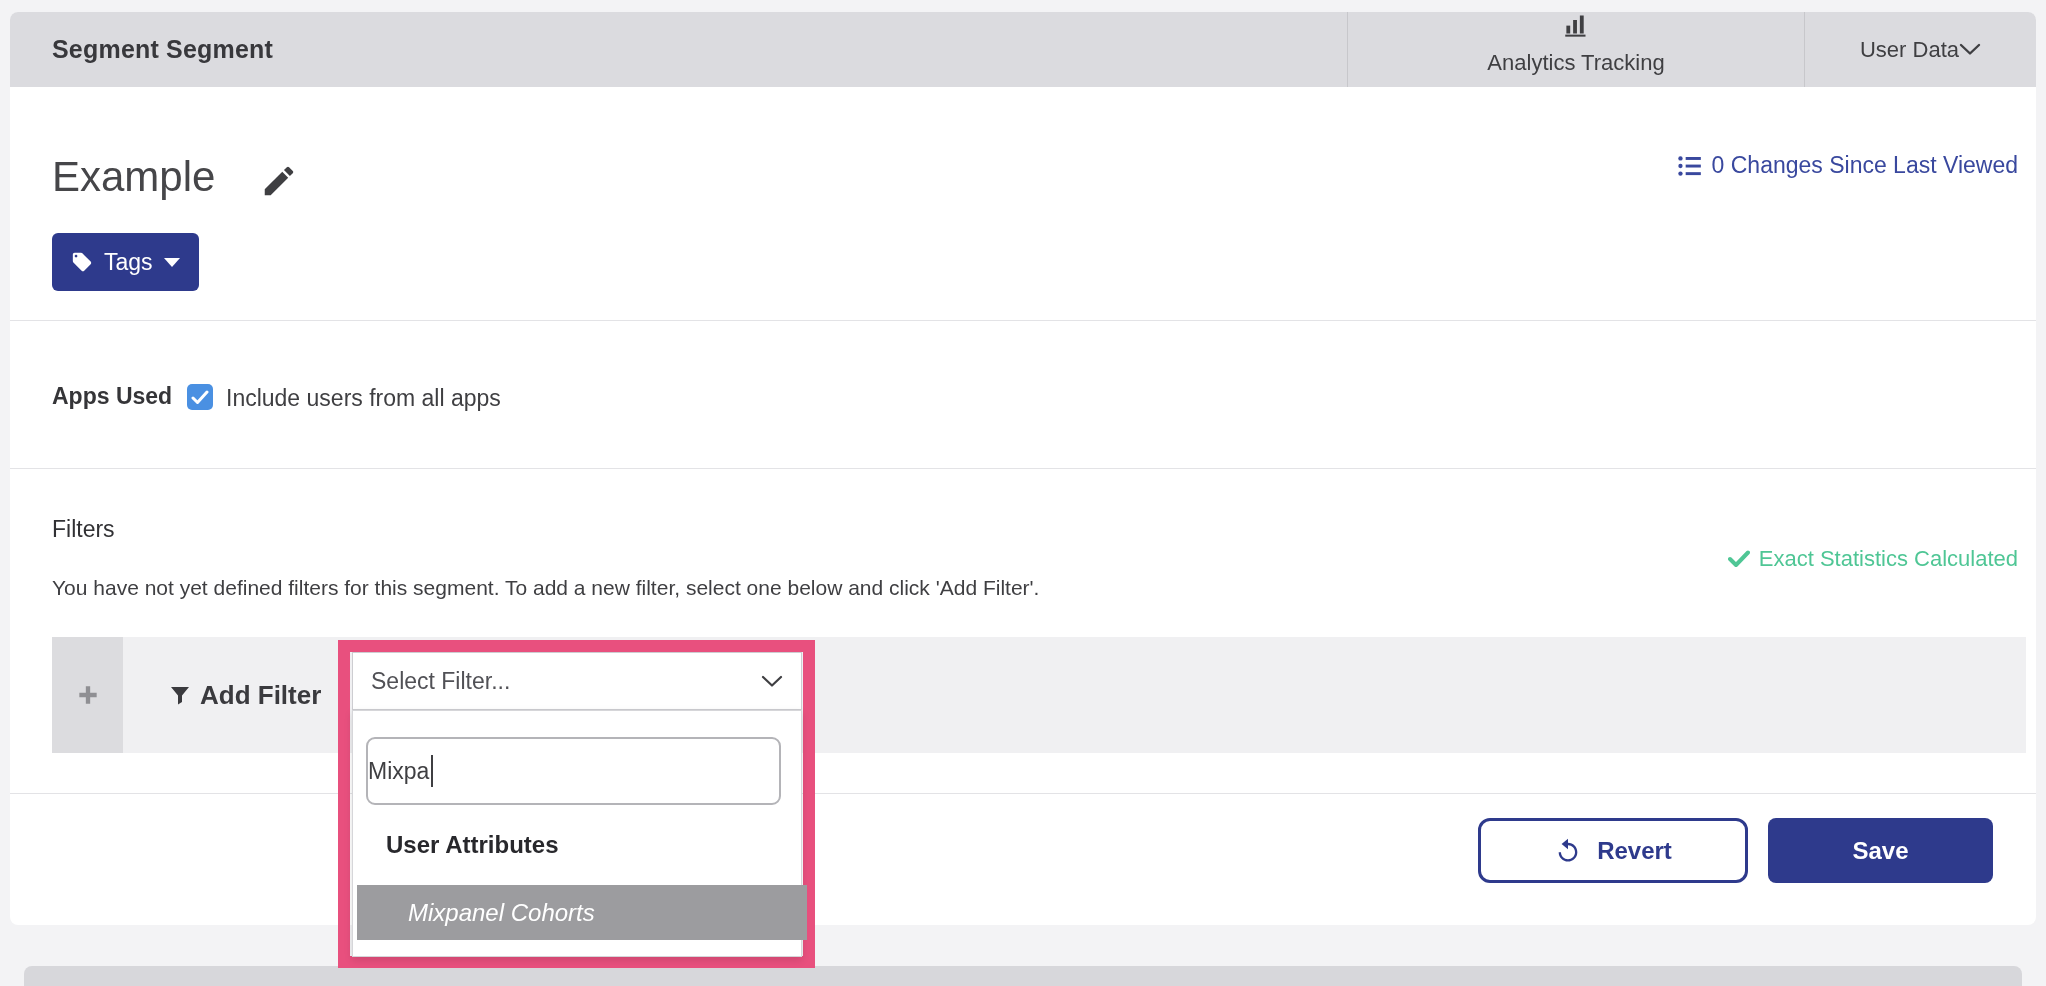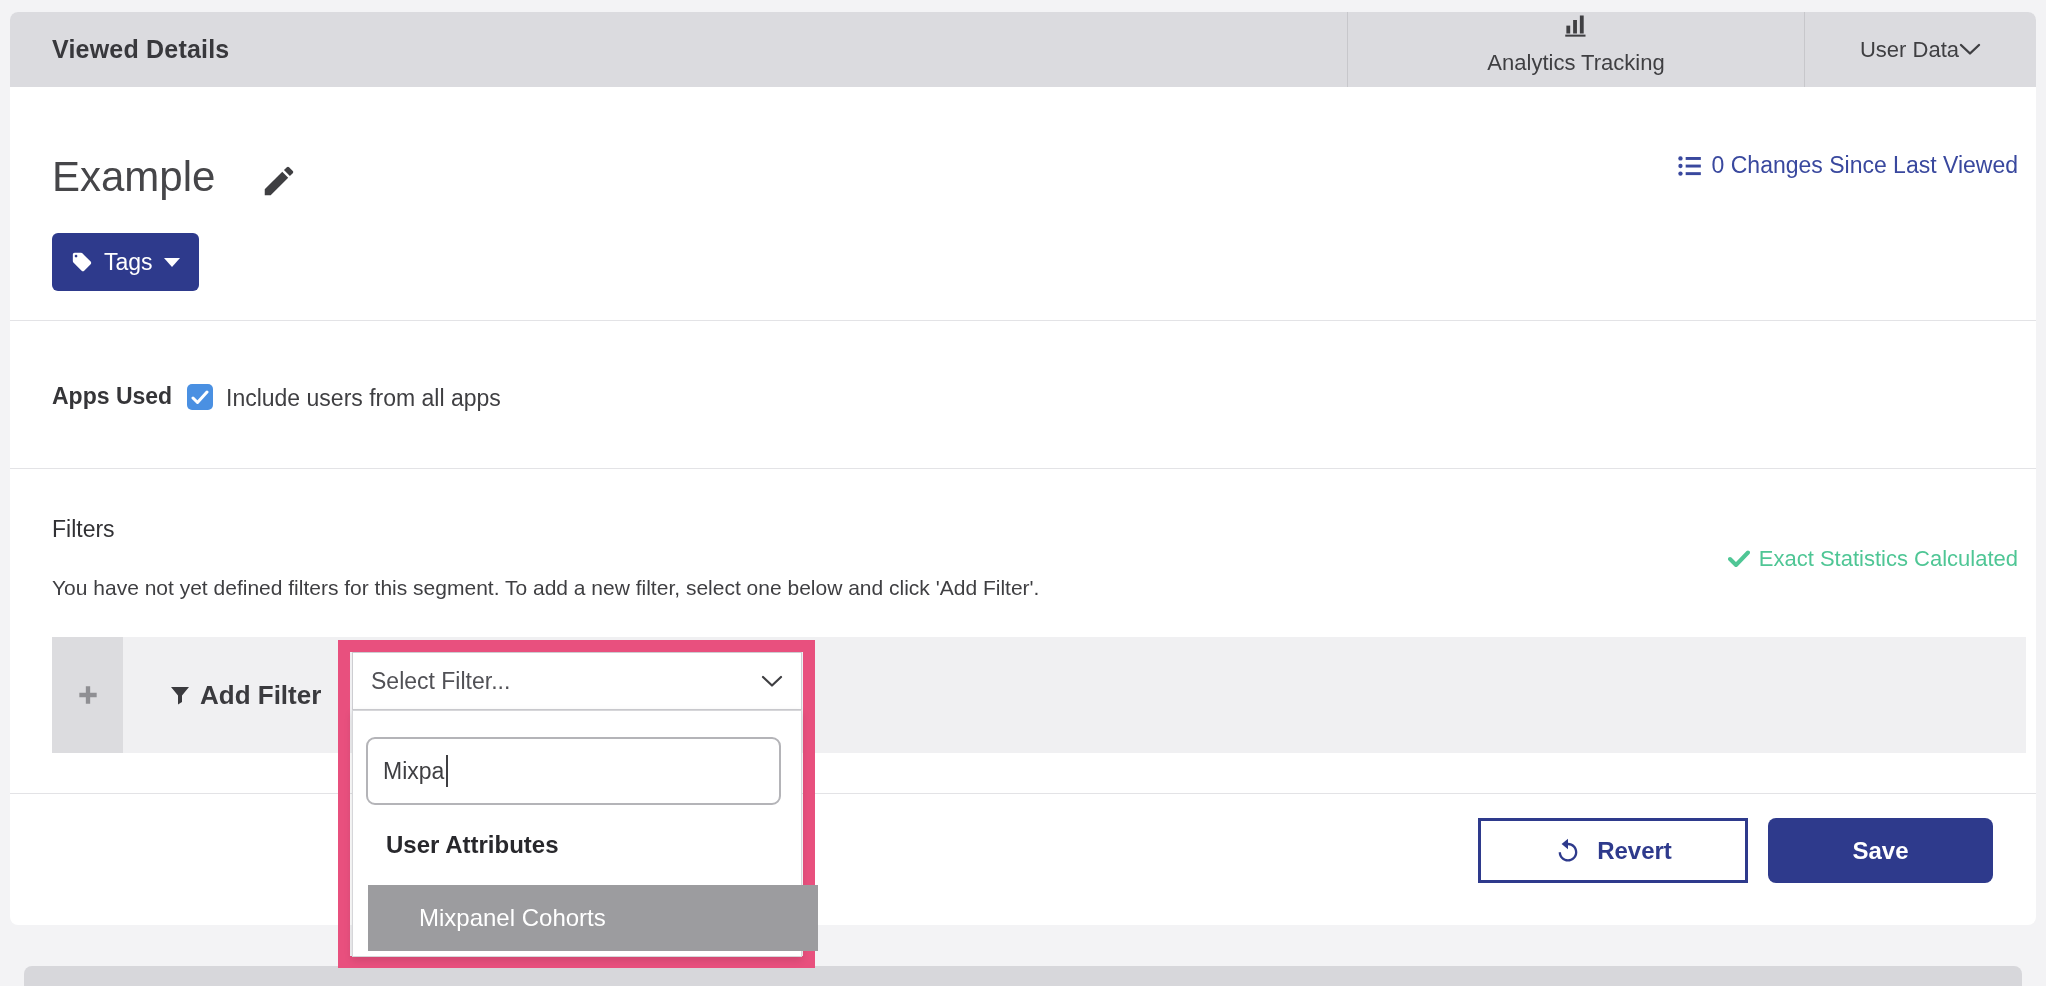--- a/index.html
+++ b/index.html
@@ -52,55 +52,55 @@
     font-size:22px;color:#4fc695;margin-top:24px;}
   .filters-desc{left:52px;top:576px;font-size:21px;color:#3f3f42;}
 
   .add-row{left:52px;top:637px;width:1974px;height:116px;background:#f0f0f2;}
   .plus-box{left:0;top:0;width:71px;height:116px;background:#dcdcdf;
     display:flex;align-items:center;justify-content:center;cursor:pointer;position:absolute;}
   .add-filter-label{position:absolute;left:116px;top:0;height:116px;display:flex;align-items:center;gap:8px;
     font-size:26px;font-weight:700;color:#3a3a3e;}
 
   
-  .revert-btn{left:1478px;top:818px;width:270px;height:65px;background:#ffffff;border:3px solid #2e3a8c;border-radius:0;
+  .revert-btn{left:1478px;top:818px;width:270px;height:65px;background:#ffffff;border:3px solid #2e3a8c;border-radius:12px;
     box-sizing:border-box;display:flex;align-items:center;justify-content:center;gap:15px;cursor:pointer;}
   .revert-btn .lbl{font-size:24px;font-weight:600;color:#2e3a8c;}
   .save-btn{left:1768px;top:818px;width:225px;height:65px;background:#2e3a8c;border-radius:8px;
     display:flex;align-items:center;justify-content:center;cursor:pointer;}
   .save-btn .lbl{font-size:24px;font-weight:600;color:#ffffff;}
 
   
   .annotation{left:338px;top:640px;width:477px;height:328px;border:12px solid #e8507e;box-sizing:border-box;z-index:8;pointer-events:none;}
   .select-box{left:352px;top:652px;width:450px;height:58px;background:#ffffff;border:1px solid #cdcdd1;box-sizing:border-box;
     display:flex;align-items:center;z-index:9;cursor:pointer;}
   .select-box .lbl{margin-left:18px;font-size:23px;color:#515156;flex:1;}
   .select-box .chev{margin-right:18px;}
   .dropdown-panel{left:352px;top:710px;width:450px;height:247px;background:#ffffff;border:1px solid #d6d6d9;box-sizing:border-box;
     box-shadow:0 3px 8px rgba(0,0,0,.12);z-index:9;}
   .search-box{position:absolute;left:13px;top:26px;width:415px;height:68px;border:2px solid #b4b4b8;border-radius:9px;
     box-sizing:border-box;background:#ffffff;display:flex;align-items:center;cursor:text;}
-  .search-box .val{margin-left:15px;font-size:23px;color:#3f3f42;}
+  .search-box .val{font-size:23px;color:#3f3f42;}
   .caret{width:2px;height:32px;background:#3f3f42;margin-left:2px;}
   .group-header{position:absolute;left:33px;top:120px;font-size:24px;font-weight:700;color:#28282c;}
-  .option-row{position:absolute;left:15px;top:174px;width:450px;height:66px;background:#9c9c9f;
-    display:flex;align-items:center;cursor:pointer;}
+  .option-row{position:absolute;left:4px;top:174px;width:450px;height:55px;background:#9c9c9f;
+    display:flex;align-items:center;cursor:pointer;font-style:italic;}
   .option-row .lbl{margin-left:51px;font-size:24px;color:#ffffff;}
 
   .bottom-bar{left:24px;top:966px;width:1998px;height:20px;background:#d7d7db;border-radius:8px 8px 0 0;}
 
   svg{display:block;}
 </style>
 </head>
 <body>
 
 <div class="abs card"></div>
 
 <div class="abs card-header">
-  <div class="abs hdr-title">Viewed Details</div>
+  <div class="abs hdr-title">Segment Segment</div>
   <div class="abs hdr-div" style="left:1337px;"></div>
   <div class="abs hdr-analytics">
     <span>
       <svg width="27" height="27" viewBox="0 0 24 24">
           <g fill="#3f3f42">
             <rect x="3" y="13" width="3.4" height="7"></rect>
             <rect x="9" y="8" width="3.4" height="12"></rect>
             <rect x="15" y="4" width="3.4" height="16"></rect>
             <rect x="2" y="21" width="18" height="1.8"></rect>
           </g>

